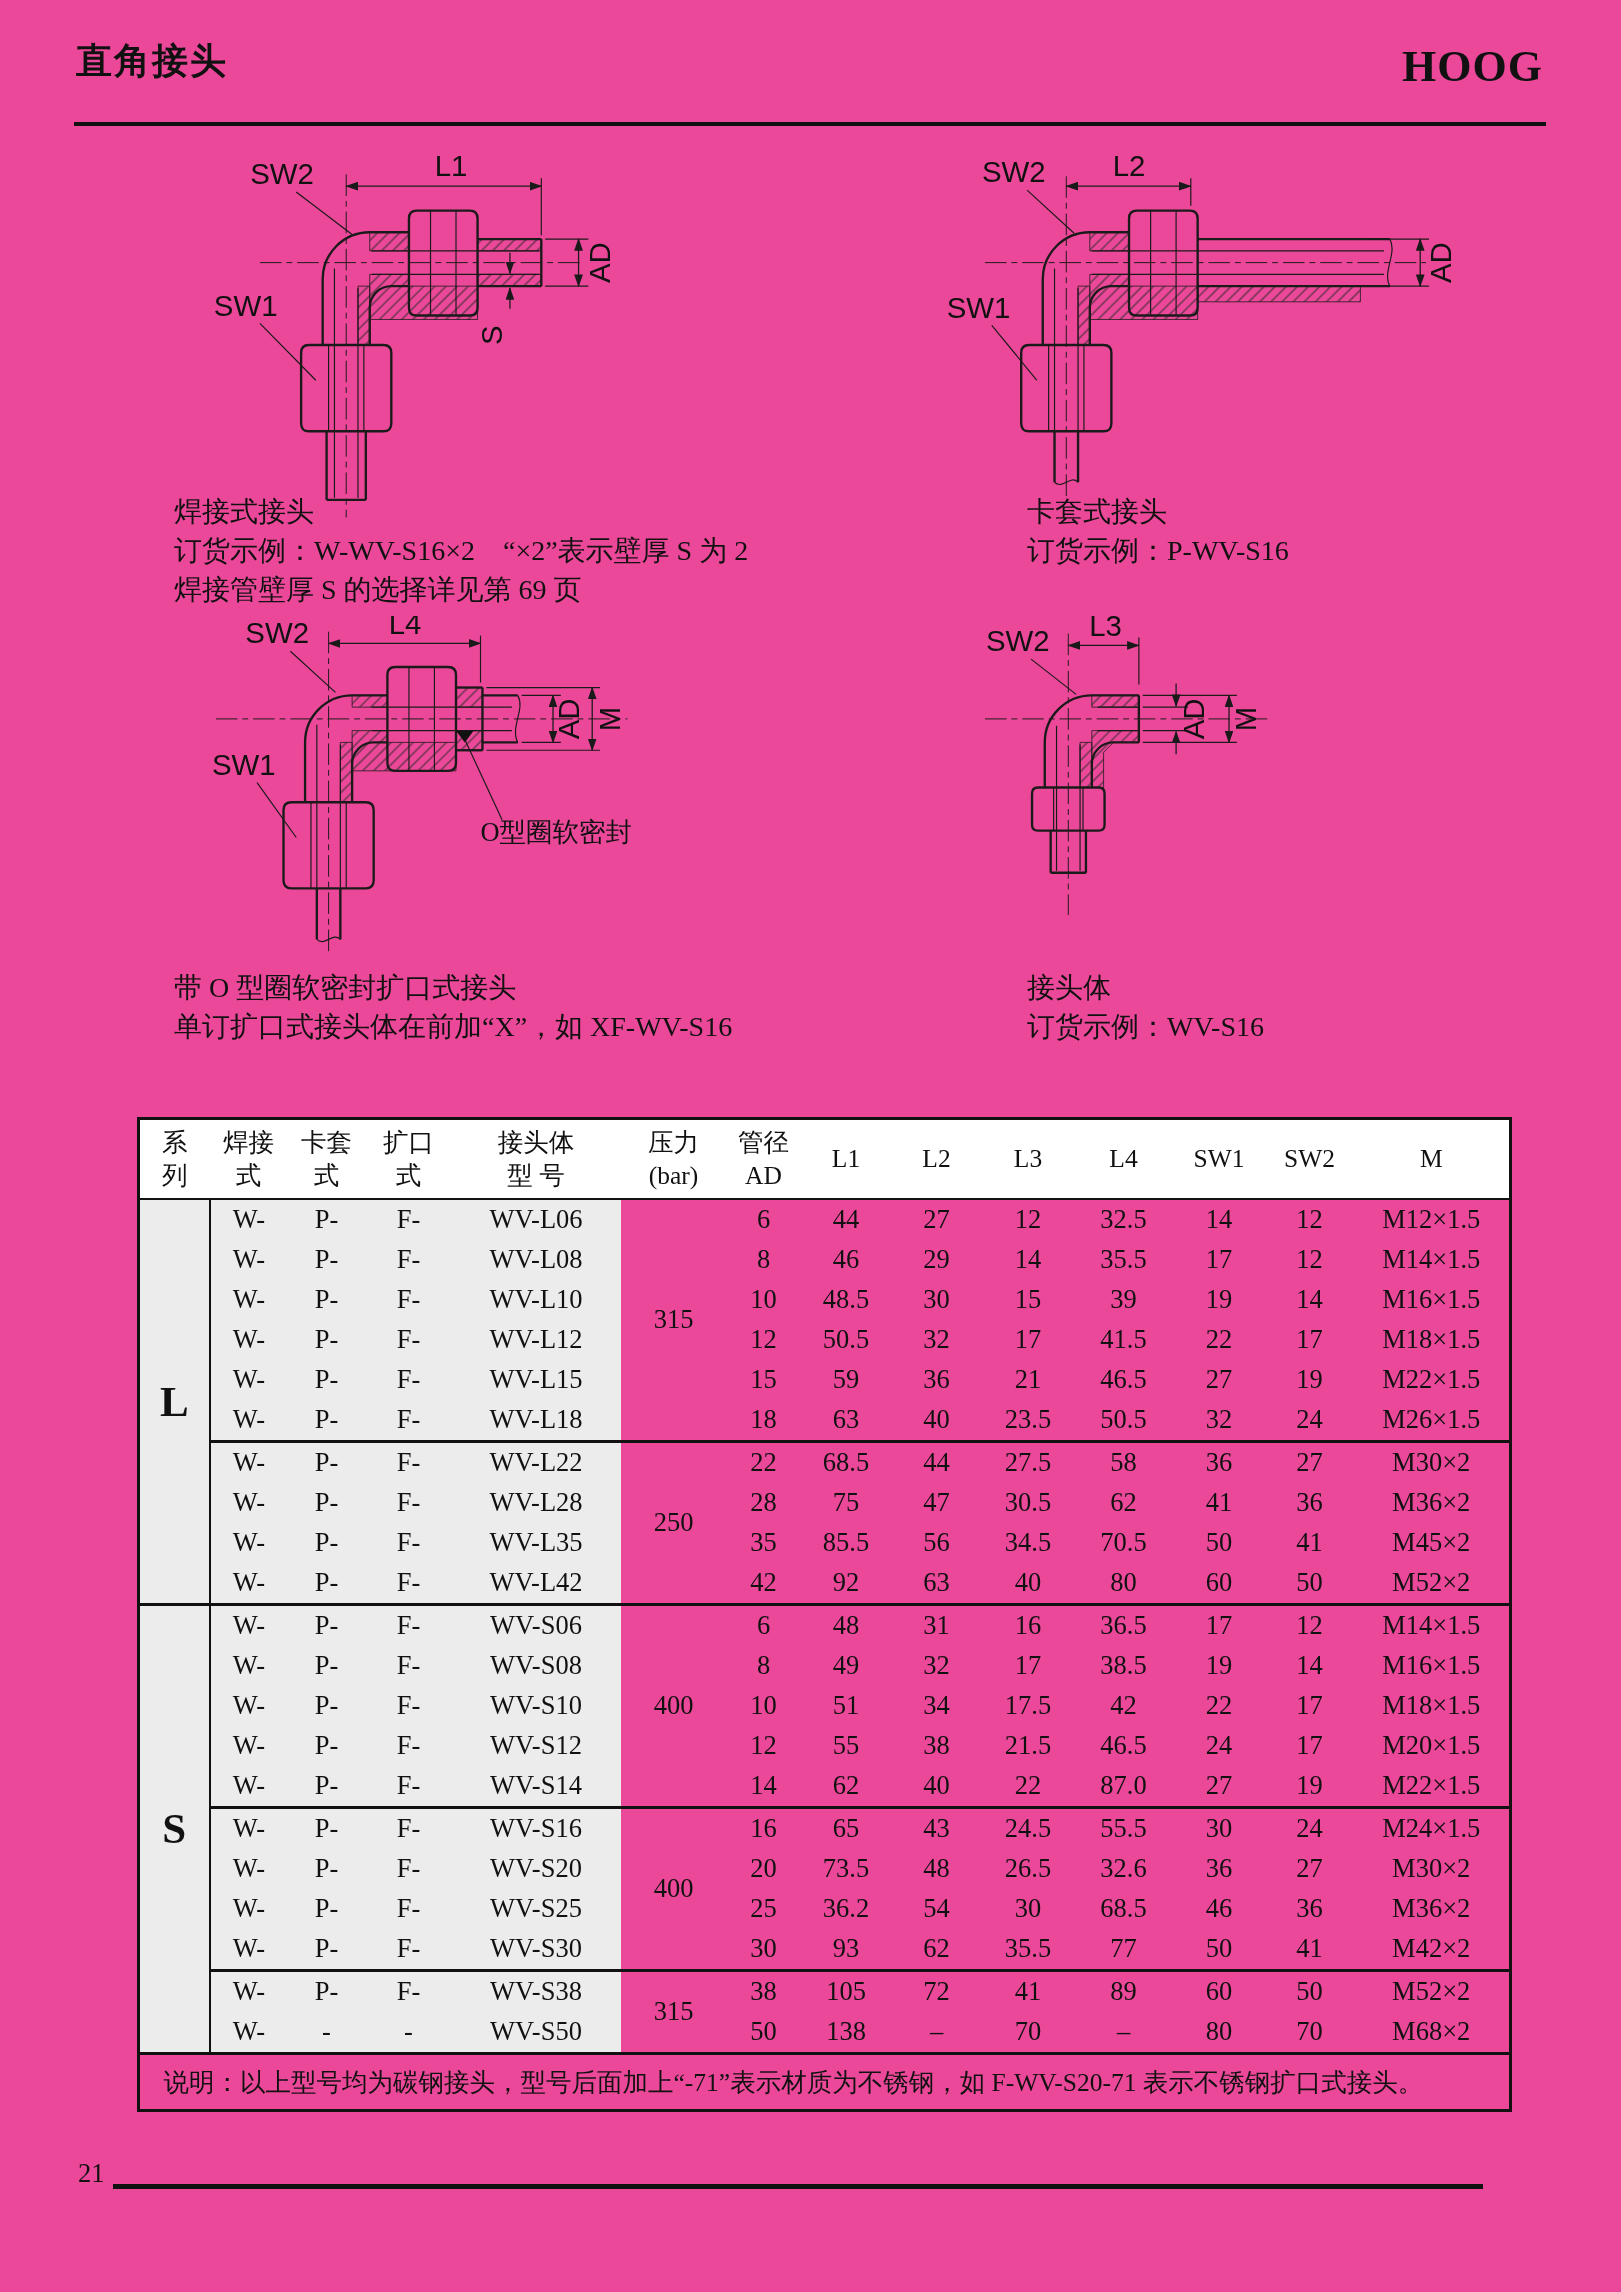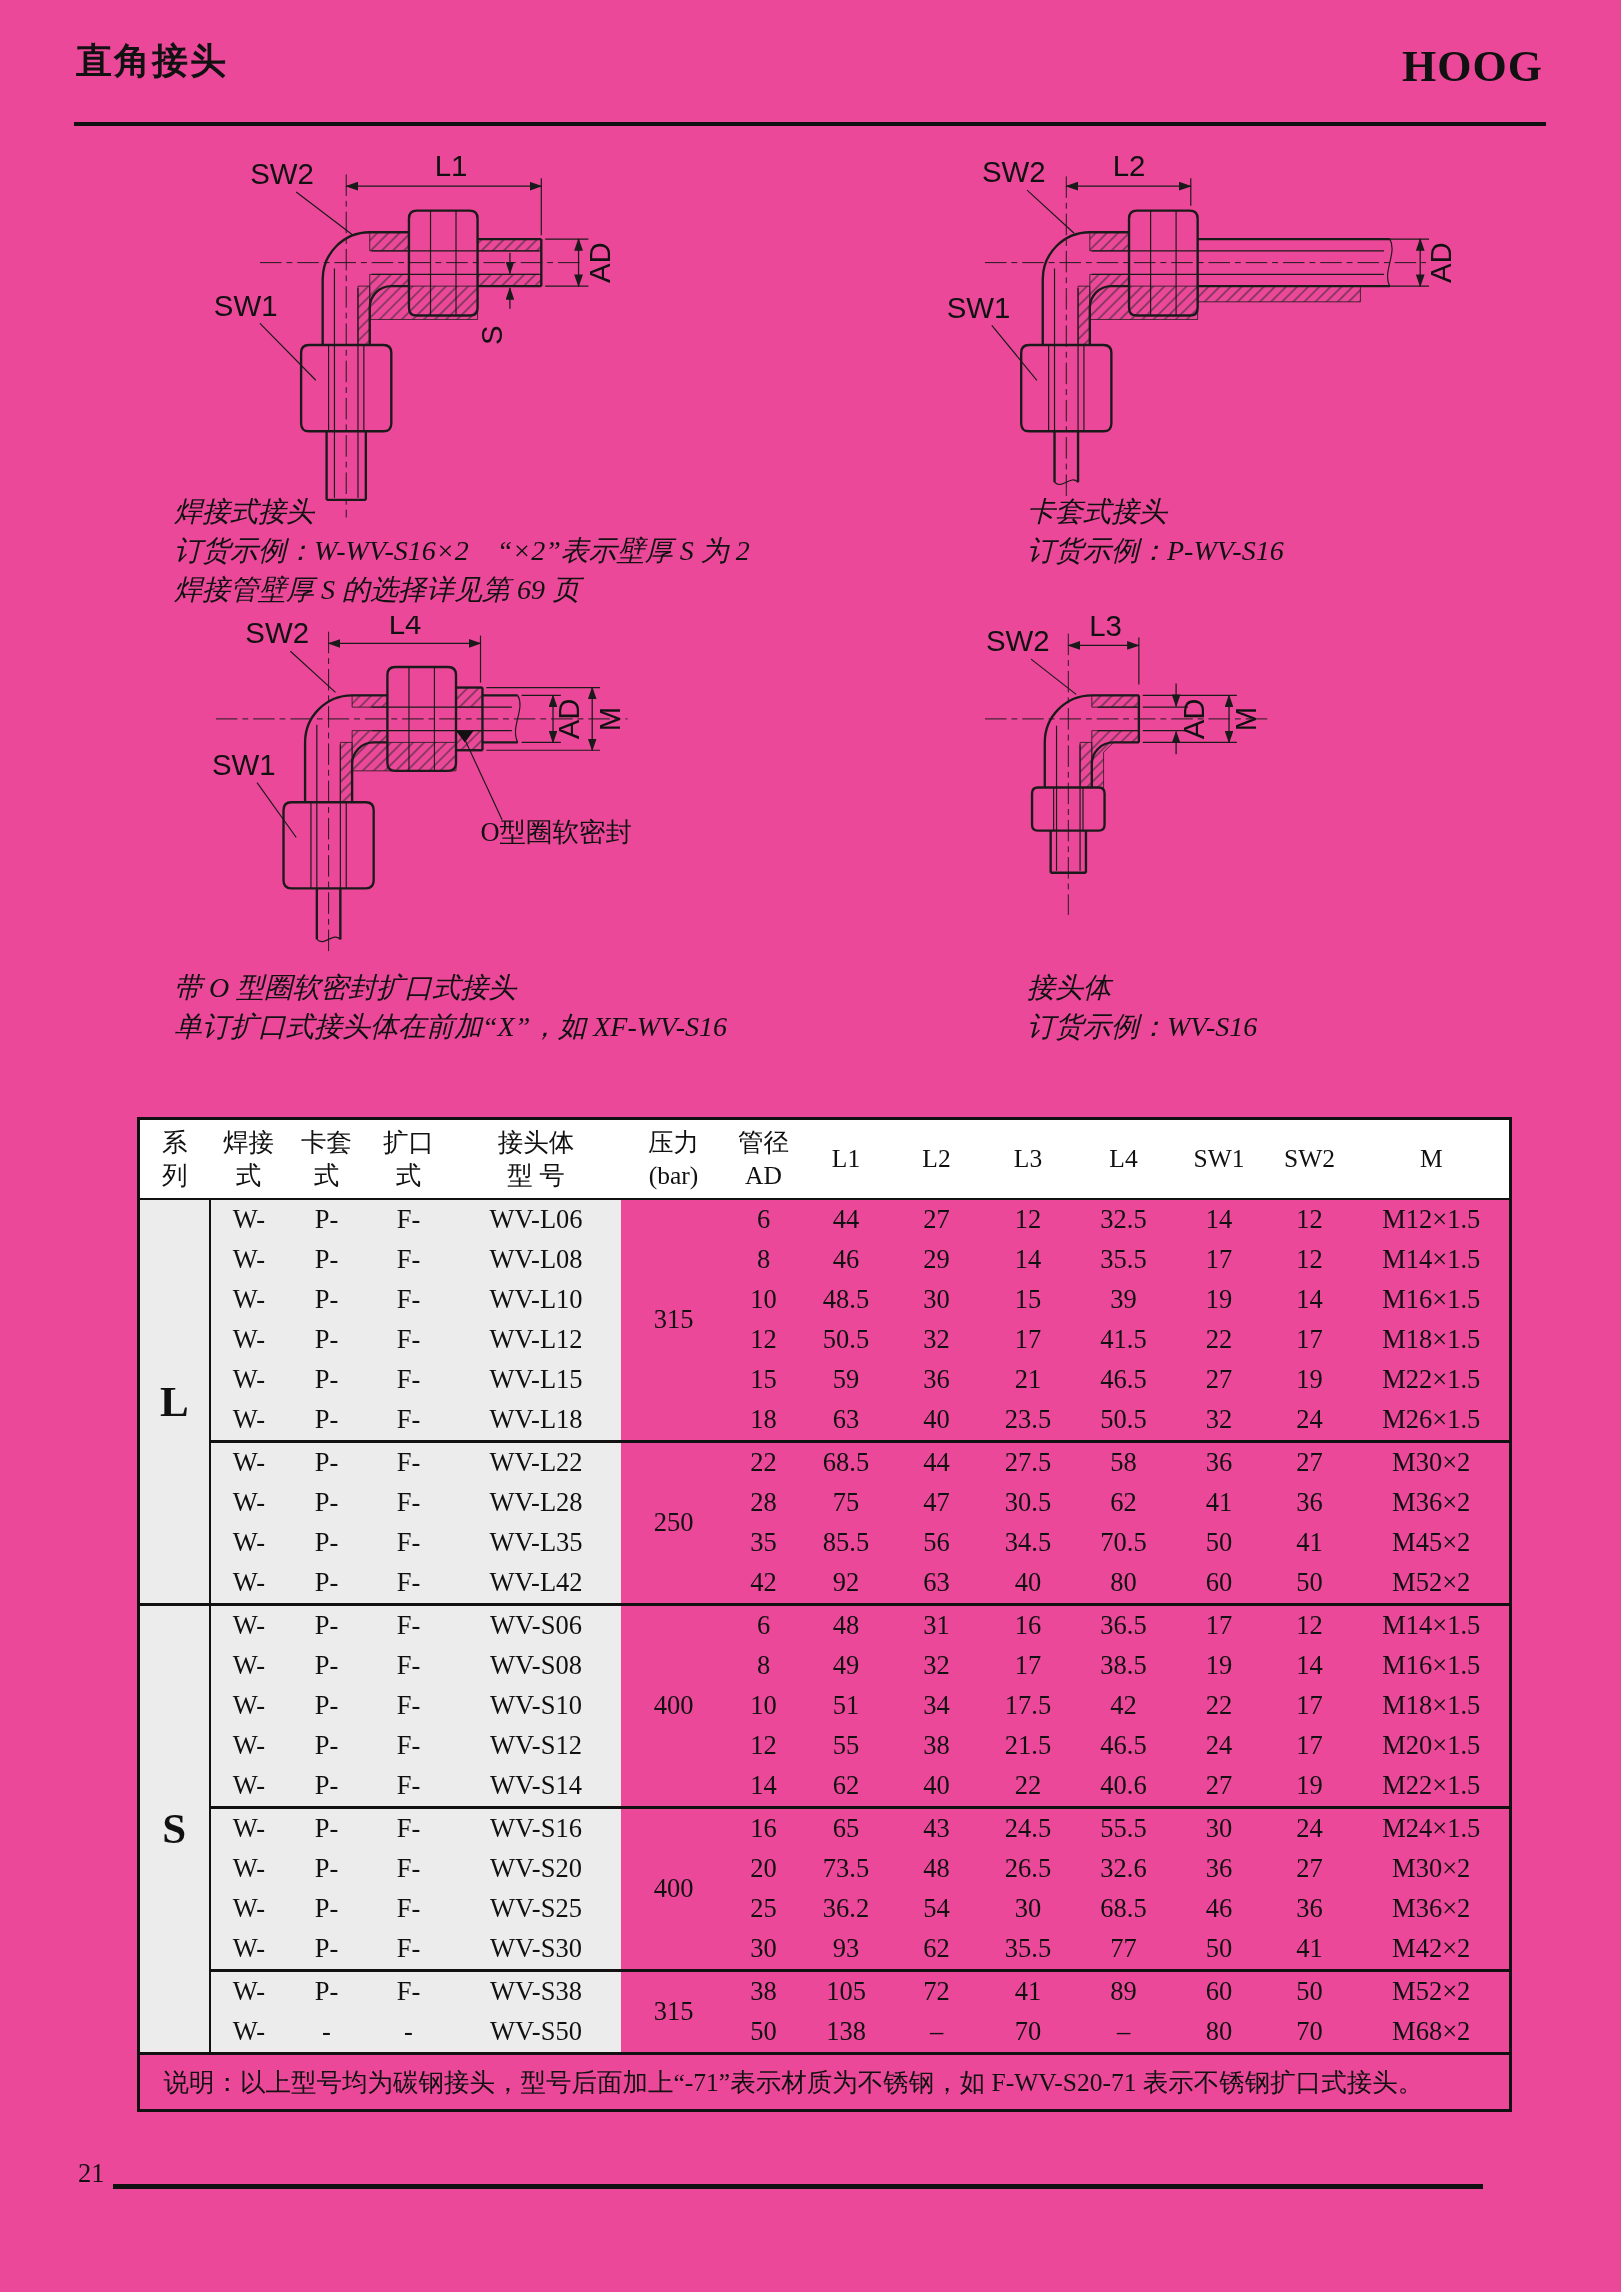--- a/index.html
+++ b/index.html
@@ -7,21 +7,21 @@
     position:relative; width:1621px; height:2293px; background:#ec4899;
     font-family:"Liberation Serif", serif; color:#111; overflow:hidden;
   }
   
   #title { position:absolute; left:76px; top:37px; font-family:"DejaVu Sans",sans-serif;
            font-weight:bold; font-size:36px; letter-spacing:2px; }
   #brand { position:absolute; right:78px; top:41px; font-family:Liberation Serif, serif;
            font-weight:bold; font-size:44px; letter-spacing:1px; }
   #header-rule { position:absolute; left:74px; top:122px; width:1472px; height:3.9px; background:#111; }
   
-  .caption { position:absolute; font-size:28px; line-height:39px; white-space:nowrap;font-style:italic; }
+  .caption { position:absolute; font-size:28px; line-height:39px; white-space:nowrap; }
   .caption div { height:39px; }
   
   .tech { position:absolute; }
   .tech .ol { stroke:#1a1a1a; stroke-width:2.4; fill:none; stroke-linejoin:round; }
   .tech .th { stroke:#1a1a1a; stroke-width:1.2; fill:none; }
   .tech .cl { stroke:#1a1a1a; stroke-width:1; fill:none; stroke-dasharray:22 5 6 5; }
   .tech .dim { stroke:#1a1a1a; stroke-width:1.3; fill:none; }
   .tech .ha { stroke:#1a1a1a; stroke-width:0.8; }
   .tech text { font-family:"Liberation Sans", sans-serif; font-size:30px; fill:#111; }
   .tech text.cjk { font-family:"Liberation Serif", serif; font-size:27px; }
@@ -623,21 +623,21 @@
         </tr>
         <tr>
           <td class="shade">W-</td>
           <td class="shade">P-</td>
           <td class="shade">F-</td>
           <td class="shade">WV-S14</td>
           <td>14</td>
           <td>62</td>
           <td>40</td>
           <td>22</td>
-          <td>40.6</td>
+          <td>87.0</td>
           <td>27</td>
           <td>19</td>
           <td>M22×1.5</td>
         </tr>
         <tr class="group-start">
           <td class="shade">W-</td>
           <td class="shade">P-</td>
           <td class="shade">F-</td>
           <td class="shade">WV-S16</td>
           <td rowspan="4">400</td>

